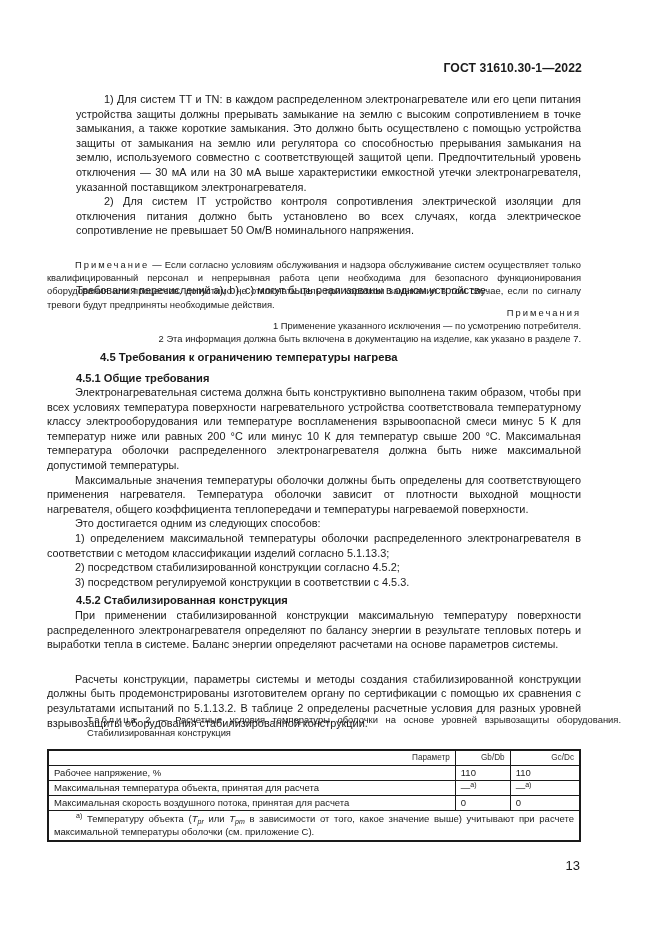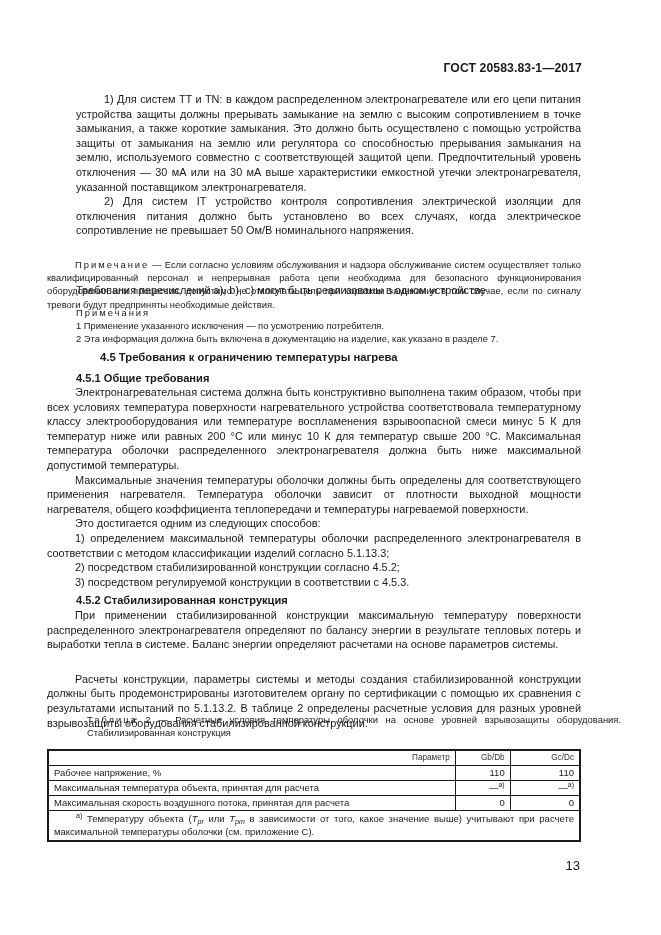--- a/index.html
+++ b/index.html
@@ -10,49 +10,49 @@
     .blk { position: absolute; text-align: justify; font-size: 10.9px; line-height: 14.6px; }
     .blk p { margin: 0; }
     .ind { text-indent: 28px; }
     .note { font-size: 9.4px; line-height: 13.2px; }
     .sp { letter-spacing: 2px; }
     .h2 { position: absolute; font-weight: bold; font-size: 11.3px; }
     .h3 { position: absolute; font-weight: bold; font-size: 11.1px; }
     table.t { position: absolute; left: 47px; top: 749px; width: 534px; border-collapse: collapse; font-size: 9.5px; }
     table.t td { border: 1px solid #1a1a1a; padding: 0 5px; height: 14px; line-height: 14px; }
     table.t { border: 2px solid #1a1a1a; }
-    table.t td.c { text-align: right; }
+    table.t td.c { text-align: left; }
     table.t .th td { font-size: 8.2px; color: #333; text-align: right; height: 13px; }
     table.t td.fn { font-size: 9.5px; line-height: 13px; padding: 1px 5px 2px 5px; text-align: justify; }
     .fnind { display: inline-block; width: 22px; }
     sup { font-size: 7px; vertical-align: 4px; line-height: 0; }
     sub { font-size: 7px; vertical-align: -2px; line-height: 0; }
     .pg { position: absolute; top: 858px; right: 81px; font-size: 13px; }
   </style>
 </head>
 <body>
 
 <div class="page">
 
-  <div class="hdr">ГОСТ 20583.83-1—2017</div>
+  <div class="hdr">ГОСТ 31610.30-1—2022</div>
 
   <div class="blk" style="left:76px; top:92px; width:505px;">
     <p class="ind">1) Для систем TT и TN: в каждом распределенном электронагревателе или его цепи питания устройства защиты должны прерывать замыкание на землю с высоким сопротивлением в точке замыкания, а также короткие замыкания. Это должно быть осуществлено с помощью устройства защиты от замыкания на землю или регулятора со способностью прерывания замыкания на землю, используемого совместно с соответствующей защитой цепи. Предпочтительный уровень отключения — 30 мА или на 30 мА выше характеристики емкостной утечки электронагревателя, указанной поставщиком электронагревателя.</p>
     <p class="ind">2) Для систем IT устройство контроля сопротивления электрической изоляции для отключения питания должно быть установлено во всех случаях, когда электрическое сопротивление не превышает 50 Ом/В номинального напряжения.</p>
   </div>
 
   <div class="blk note" style="left:47px; top:258px; width:534px;">
     <p class="ind"><span class="sp">Примечание</span><span> — Если согласно условиям обслуживания и надзора обслуживание систем осуществляет только квалифицированный персонал и непрерывная работа цепи необходима для безопасного функционирования оборудования или процессов, допустимо не отключать цепь при коротком замыкании в том случае, если по сигналу тревоги будут предприняты необходимые действия.</span></p>
   </div>
 
   <div class="blk" style="left:76px; top:283px; width:505px;">
     <p>Требования перечислений a), b), c) могут быть реализованы в одном устройстве.</p>
   </div>
 
-  <div class="blk note" style="left:76px; top:306px; width:505px; text-align:left;">
+  <div class="blk note" style="left:76px; top:306px; width:505px; text-align:right;">
     <p class="sp">Примечания</p>
     <p>1 Применение указанного исключения — по усмотрению потребителя.</p>
     <p>2 Эта информация должна быть включена в документацию на изделие, как указано в разделе 7.</p>
   </div>
 
   <div class="h2" style="left:76px; top:351px;margin-left:24px;">4.5 Требования к ограничению температуры нагрева</div>
 
   <div class="h3" style="left:76px; top:372px;">4.5.1 Общие требования</div>
 
   <div class="blk" style="left:47px; top:385px; width:534px;">

